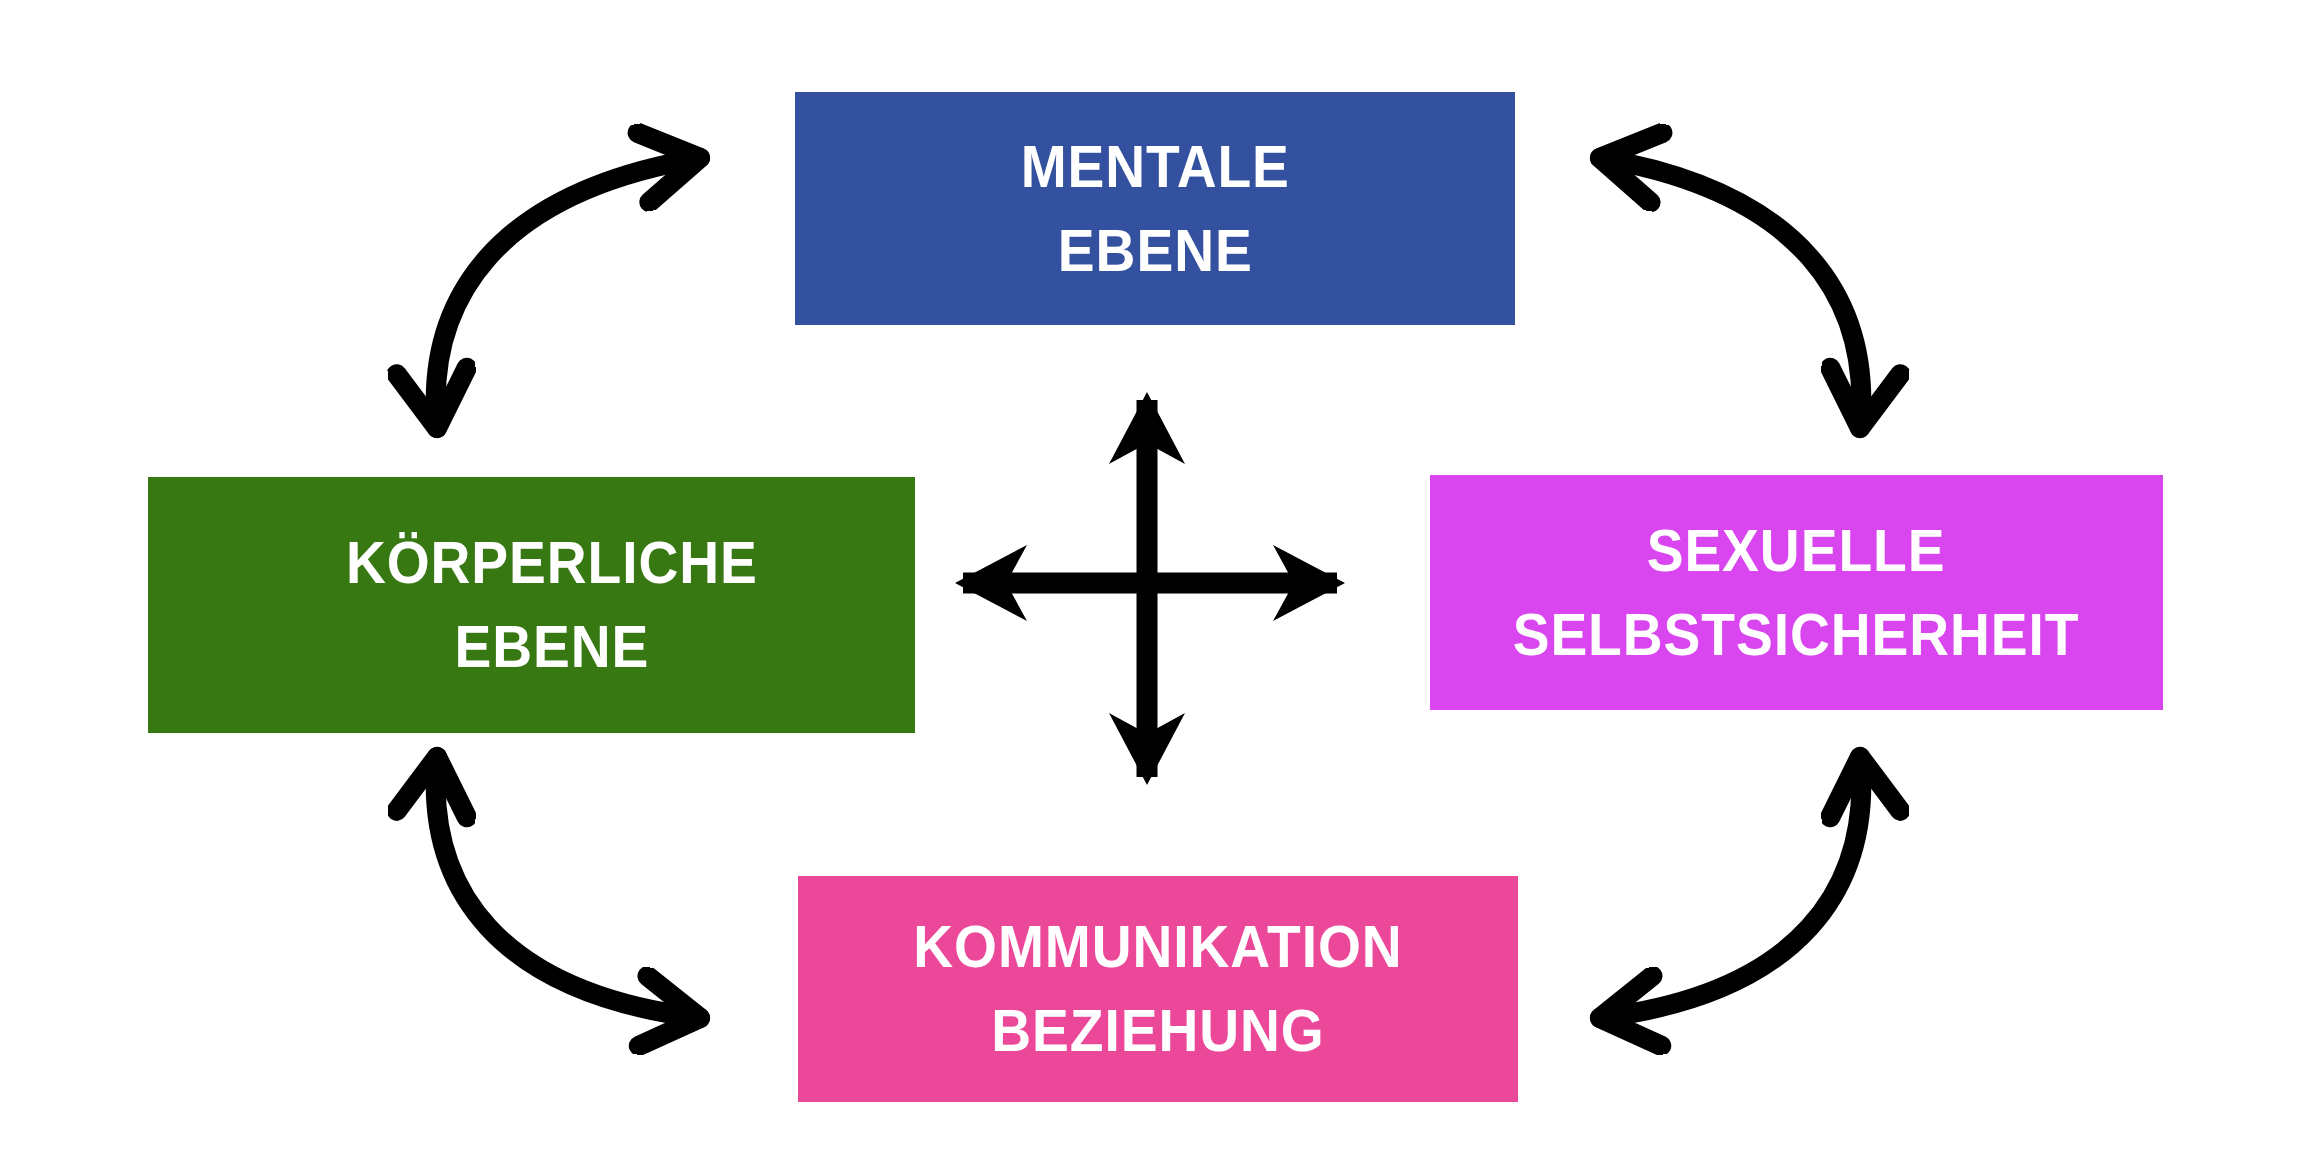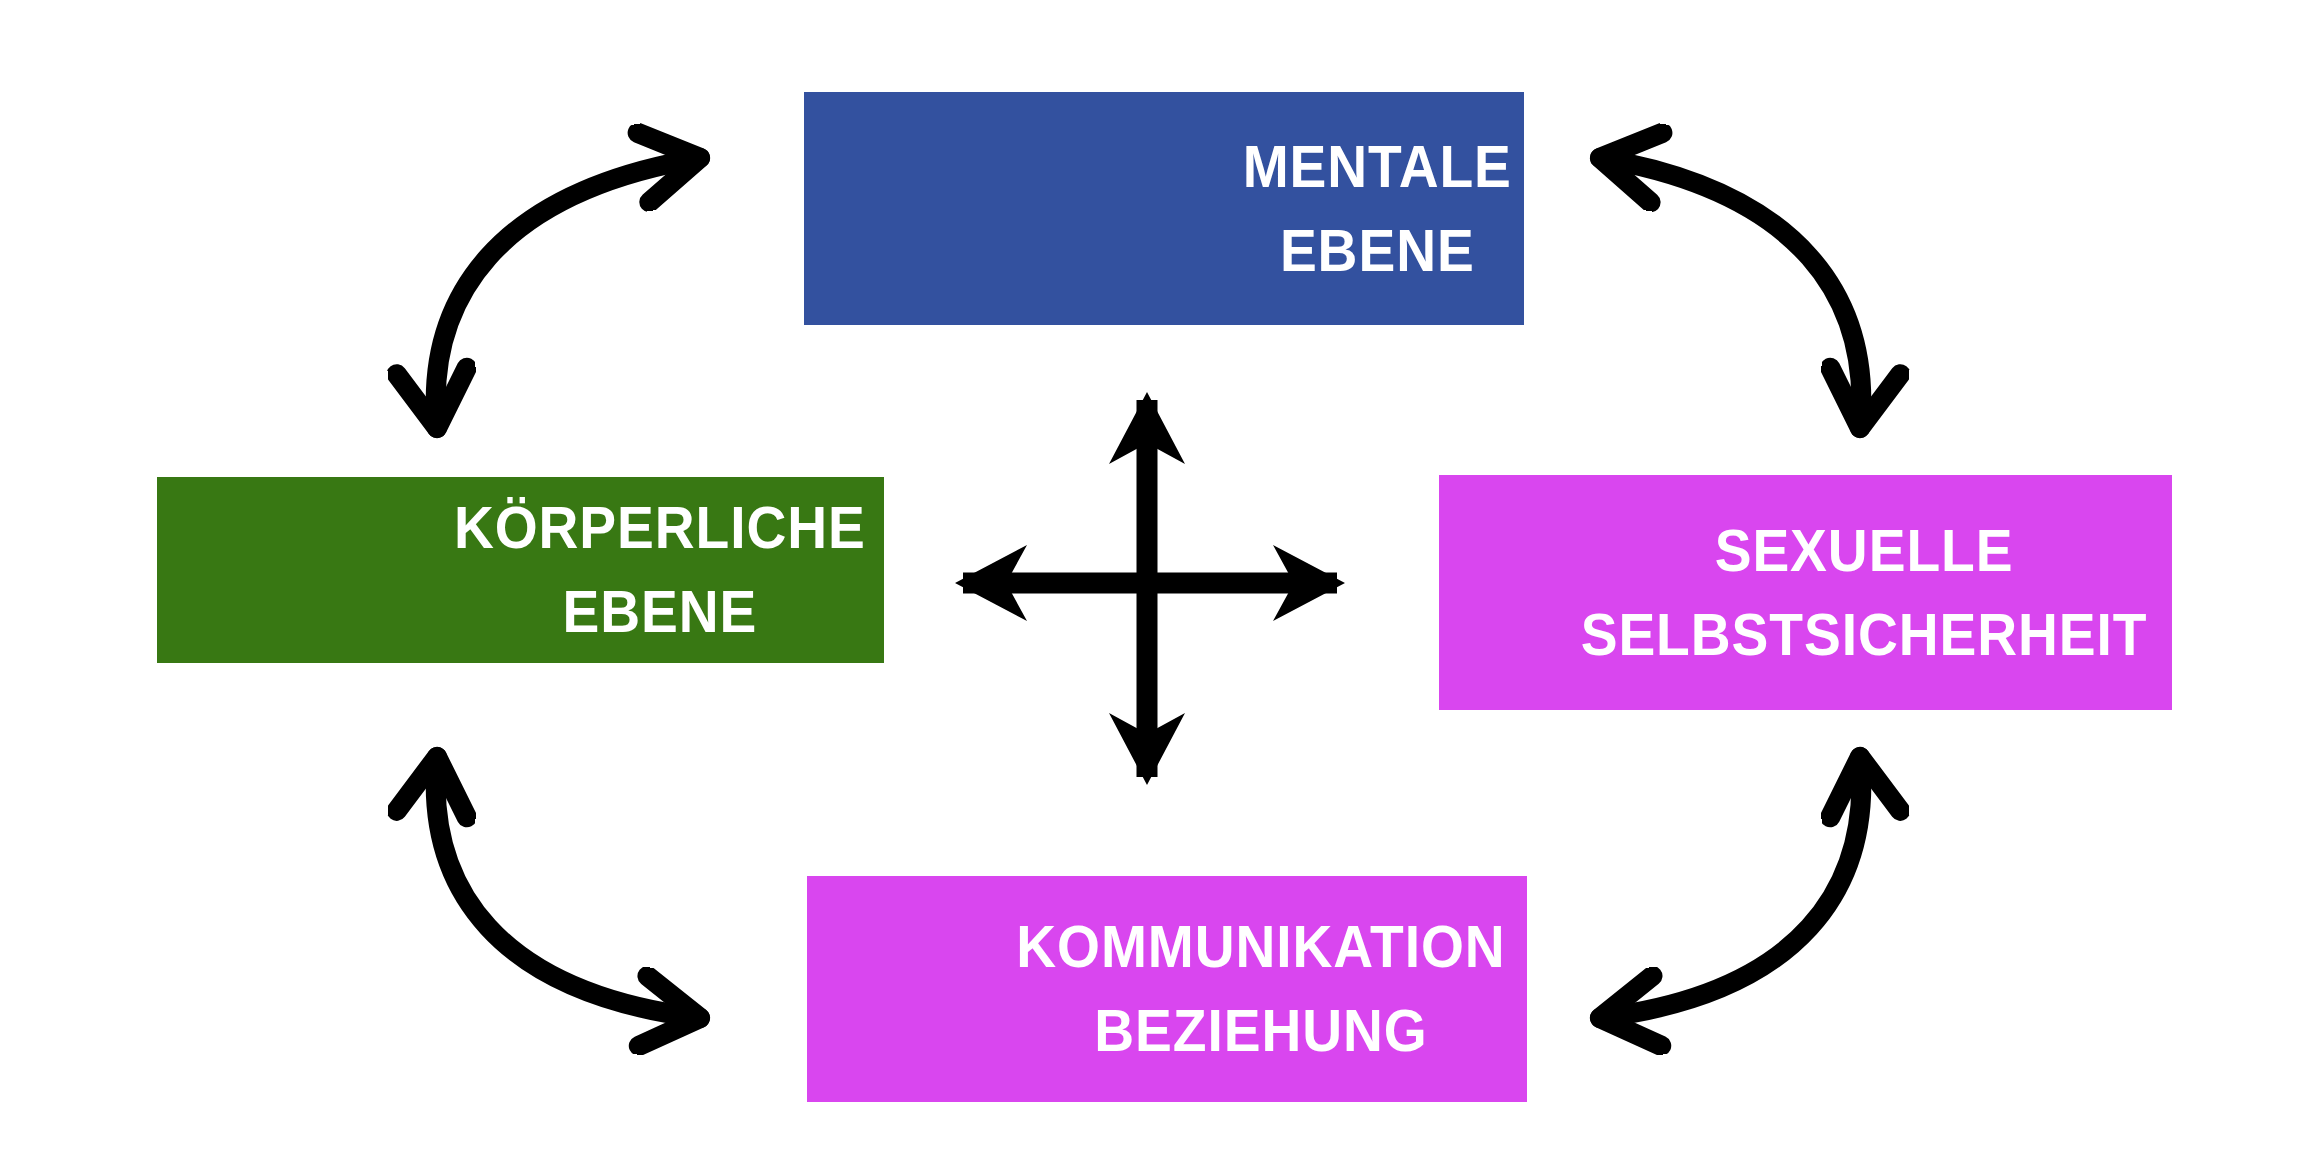--- a/index.html
+++ b/index.html
@@ -29,36 +29,35 @@
   }
   .cross-line {
     fill: none;
     stroke: #000000;
     stroke-width: 21;
   }
   .node {
     position: absolute;
     display: flex;
     align-items: center;
-    justify-content: flex-end;
+    justify-content: center;
     color: #ffffff;
-    margin-left: 9px;
   }
   .node-label {
     text-align: center;
     font-weight: bold;
     font-size: 60px;
     line-height: 1.4;
     letter-spacing: 1px;
     transform: scaleX(0.92);
     transform-origin: center;
     white-space: nowrap;
   }
   .node-top    { left: 795px;  top: 92px;  width: 720px; height: 233px; }
-  .node-left   { left: 148px;  top: 477px; width: 727px; height: 186px; }
+  .node-left   { left: 148px;  top: 477px; width: 727px; height: 256px; padding-left: 40px; }
   .node-right  { left: 1430px; top: 475px; width: 733px; height: 235px; }
   .node-bottom { left: 798px;  top: 876px; width: 720px; height: 226px; }
 </style>
 </head>
 <body>
 
 <div class="stage">
 
   <svg class="arrow-layer" viewBox="0 0 2304 1150" xmlns="http://www.w3.org/2000/svg">
     <defs>
@@ -95,20 +94,20 @@
     </div>
   </div>
 
   <div class="node node-right" style="background-color: #d946ef;">
     <div class="node-label">
       <div>SEXUELLE</div>
       <div>SELBSTSICHERHEIT</div>
     </div>
   </div>
 
-  <div class="node node-bottom" style="background-color: #d946ef;">
+  <div class="node node-bottom" style="background-color: #ec4899;">
     <div class="node-label">
       <div>KOMMUNIKATION</div>
       <div>BEZIEHUNG</div>
     </div>
   </div>
 
 </div>
 
 </body></html>

